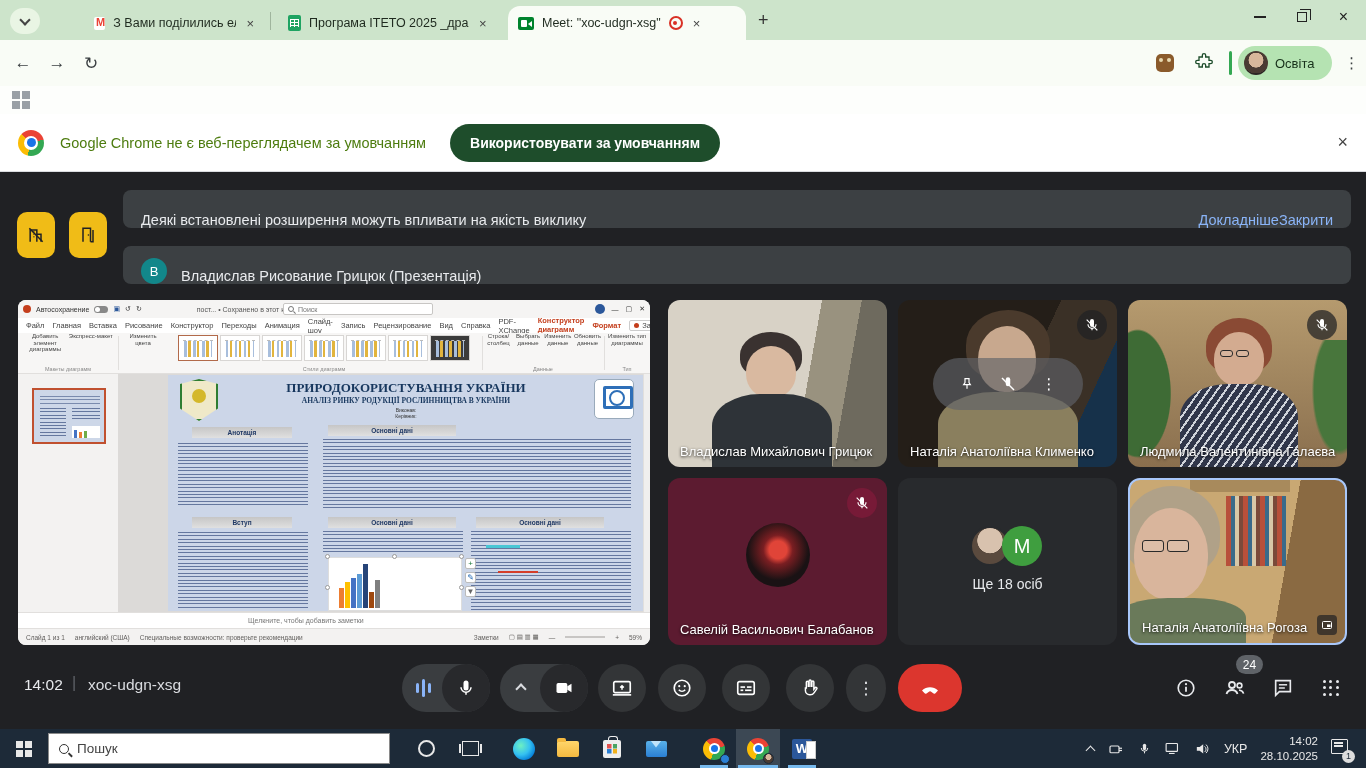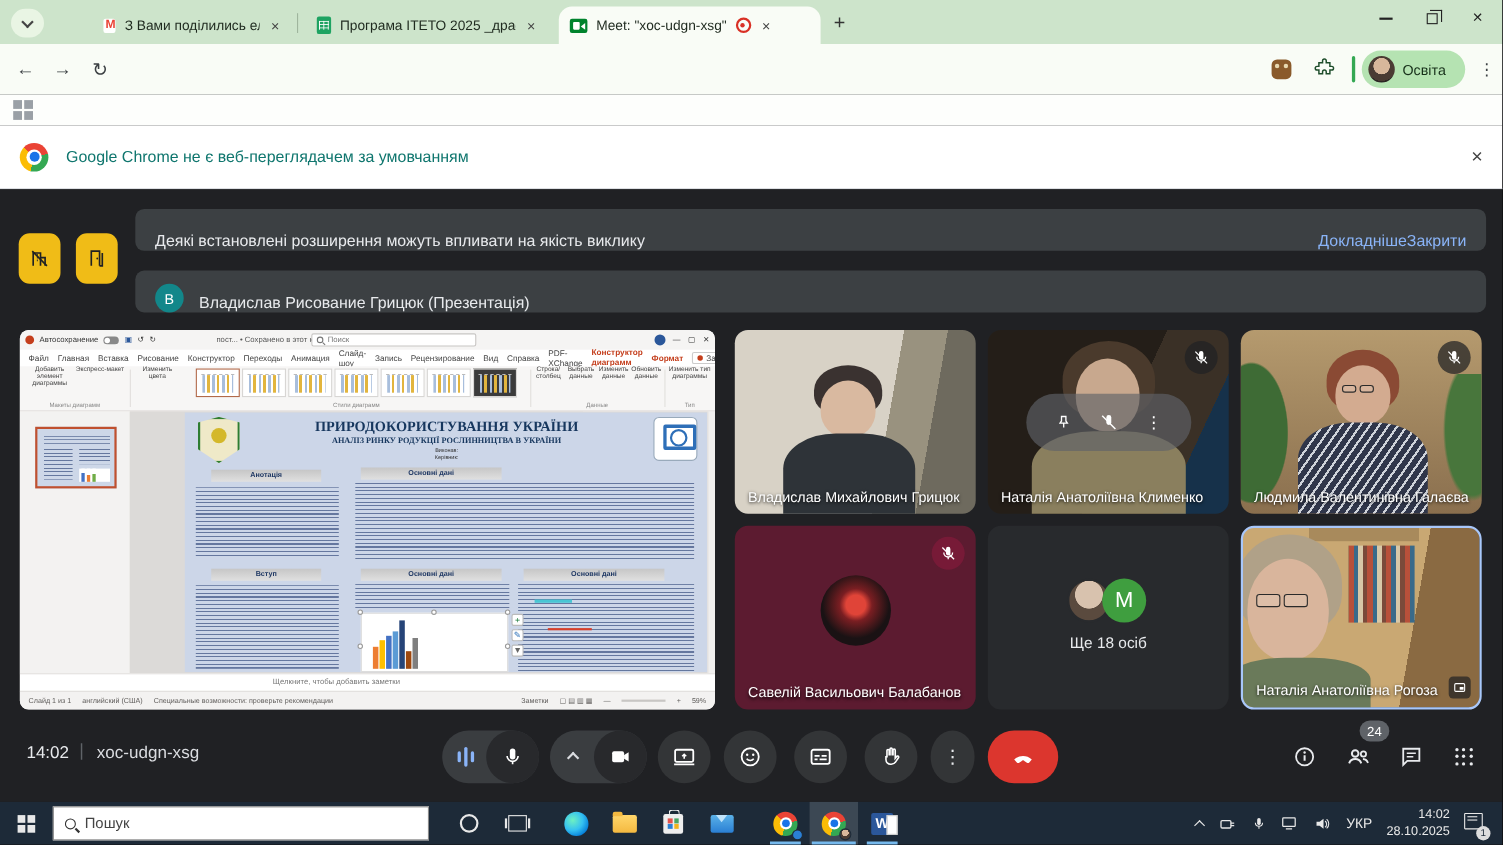--- a/index.html
+++ b/index.html
@@ -56,21 +56,21 @@
   .gridico{position:absolute;left:12px;top:5px;width:18px;height:18px;background:
      linear-gradient(#9aa0a6,#9aa0a6) 0 0/8px 8px no-repeat,
      linear-gradient(#9aa0a6,#9aa0a6) 10px 0/8px 8px no-repeat,
      linear-gradient(#9aa0a6,#9aa0a6) 0 10px/8px 8px no-repeat,
      linear-gradient(#9aa0a6,#9aa0a6) 10px 10px/8px 8px no-repeat;}
   .defbanner{position:absolute;left:0;top:114px;width:1366px;height:58px;background:#fff;border-bottom:1px solid #dadce0;display:flex;align-items:center;}
   .chromelogo{width:26px;height:26px;border-radius:50%;margin-left:18px;
     background:conic-gradient(from -45deg,#ea4335 0 120deg,#34a853 120deg 240deg,#fbbc05 240deg 360deg);position:relative;}
   .chromelogo:before{content:"";position:absolute;left:6px;top:6px;width:14px;height:14px;border-radius:50%;background:#fff;}
   .chromelogo:after{content:"";position:absolute;left:8.5px;top:8.5px;width:9px;height:9px;border-radius:50%;background:#1a73e8;}
-  .defmsg{font-size:14.5px;color:#0f766e;margin-left:16px;}
+  .defmsg{font-size:14.5px;color:#4d7c0f;margin-left:16px;}
   .defbtn{margin-left:24px;height:38px;border-radius:19px;background:#1e4d2b;color:#fff;font-size:14px;font-weight:bold;display:flex;align-items:center;padding:0 20px;}
   .defclose{position:absolute;right:18px;font-size:18px;color:#444;}
 
   
   .meet{position:absolute;left:0;top:172px;width:1366px;height:557px;background:#202124;}
   .mbanner{position:absolute;left:123px;width:1228px;height:38px;background:#3c4043;border-radius:8px;display:flex;align-items:flex-end;padding:0 18px;color:#e8eaed;font-size:14.5px;}
   .mlink{color:#8ab4f8;font-size:14.5px;}
   .ybox{position:absolute;width:38px;height:46px;border-radius:10px;background:#f0bc17;display:flex;align-items:center;justify-content:center;}
   .tealav{width:26px;height:26px;border-radius:50%;background:#12878a;color:#fff;font-size:13px;display:flex;align-items:center;justify-content:center;}
 
@@ -240,20 +240,21 @@
     <div class="menudots">⋮</div>
   </div>
 
   <div class="bookrow">
     <div class="gridico"></div>
   </div>
 
   <div class="defbanner">
     <div class="chromelogo"></div>
     <div class="defmsg">Google Chrome не є веб-переглядачем за умовчанням</div>
+    <div class="defbtn">Використовувати за умовчанням</div>
     <div class="defclose">×</div>
   </div>
 
   <div class="meet">
 
     <div class="ybox" style="left:17px;top:40px;">
       <svg width="20" height="20" viewBox="0 0 24 24">
           <path d="M5 20V6h8v14M9 8h1M9 11h1M9 14h1M13 11h5v9" stroke="#202124" stroke-width="1.8" fill="none"></path>
           <line x1="4" y1="4" x2="20" y2="20" stroke="#202124" stroke-width="1.8"></line>
         </svg>

